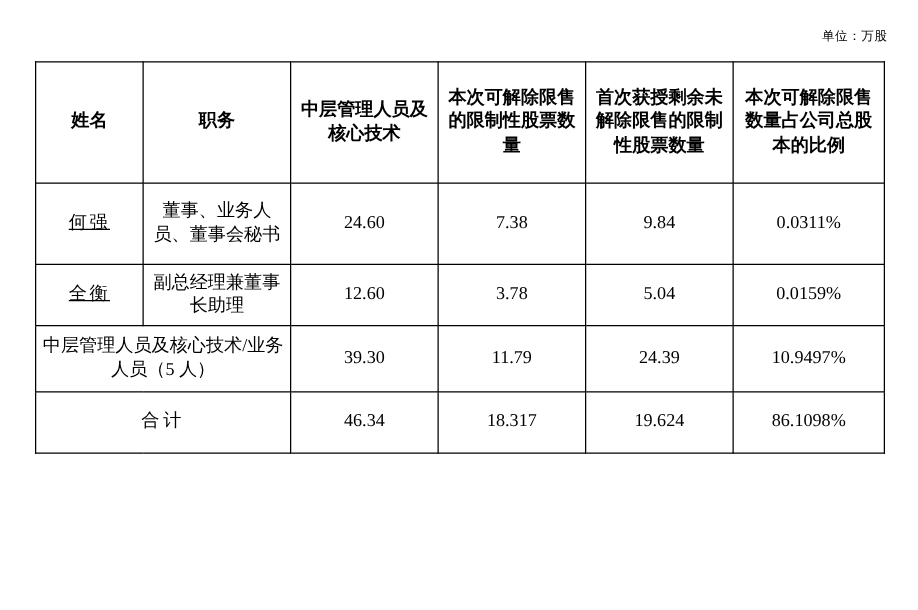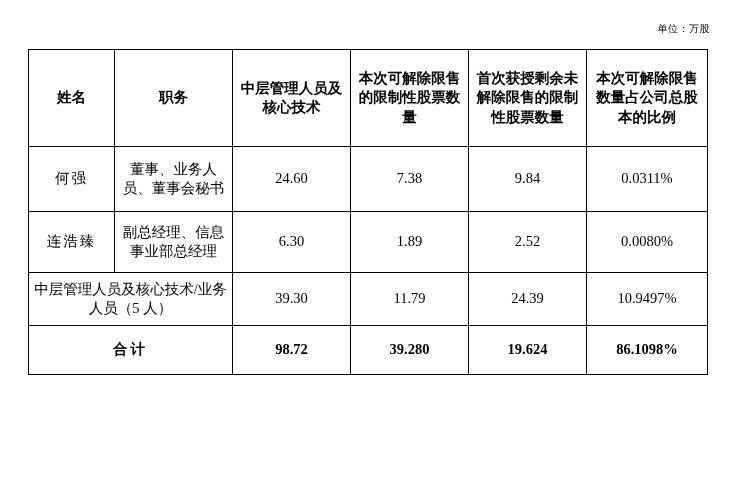--- a/index.html
+++ b/index.html
@@ -55,36 +55,37 @@
     padding: 2px 6px;
   }
   .col-name { width: 86px; }
   .col-title { width: 118px; }
   .col-c1 { width: 118px; }
   .col-c2 { width: 118px; }
   .col-c3 { width: 118px; }
   .col-c4 { width: 121px; }
   td.name-cell {
     letter-spacing: 2px;
+    text-decoration: underline;
   }
   td.title-cell {
     letter-spacing: 0px;
     padding-left: 8px;
     padding-right: 8px;
   }
   td.num-cell {
     font-family: "Liberation Serif", "DejaVu Serif", serif;
   }
   tr.row-h1 td { height: 58px; }
   tr.row-h2 td { height: 42px; }
   tr.row-h3 td { height: 32px; }
   tr.row-h4 td { height: 54px; }
   tr.row-h5 td { height: 32px; }
   tr.row-h6 td { height: 46px; }
-  tr.row-total td { height: 42px; font-weight: bold; }
+  tr.row-total td { height: 42px; }
   td.span-label {
     letter-spacing: 0px;
     padding: 3px 10px;
     margin-left: 25px;
   }
   td.total-label {
     letter-spacing: 3px;
   }
 </style>
 </head>
@@ -118,44 +119,44 @@
 
         <tr class="row-h1">
           <td class="name-cell">何强</td>
           <td class="title-cell">董事、业务人员、董事会秘书</td>
           <td class="num-cell">24.60</td>
           <td class="num-cell">7.38</td>
           <td class="num-cell">9.84</td>
           <td class="num-cell">0.0311%</td>
         </tr>
 
+        <tr class="row-h2">
+          <td class="name-cell">全衡</td>
+          <td class="title-cell">副总经理兼董事长助理</td>
+          <td class="num-cell">12.60</td>
+          <td class="num-cell">3.78</td>
+          <td class="num-cell">5.04</td>
+          <td class="num-cell">0.0159%</td>
+        </tr>
 
 
-        <tr class="row-h4">
-          <td class="name-cell">连浩臻</td>
-          <td class="title-cell">副总经理、信息事业部总经理</td>
-          <td class="num-cell">6.30</td>
-          <td class="num-cell">1.89</td>
-          <td class="num-cell">2.52</td>
-          <td class="num-cell">0.0080%</td>
-        </tr>
 
 
         <tr class="row-h6">
           <td class="span-label" colspan="2">中层管理人员及核心技术/业务人员（5 人）</td>
           <td class="num-cell">39.30</td>
           <td class="num-cell">11.79</td>
           <td class="num-cell">24.39</td>
           <td class="num-cell">10.9497%</td>
         </tr>
 
         <tr class="row-total">
           <td class="span-label total-label" colspan="2">合计</td>
-          <td class="num-cell">98.72</td>
-          <td class="num-cell">39.280</td>
+          <td class="num-cell">46.34</td>
+          <td class="num-cell">18.317</td>
           <td class="num-cell">19.624</td>
           <td class="num-cell">86.1098%</td>
         </tr>
 
       </tbody>
     </table>
   </div>
 
 </div>
 

